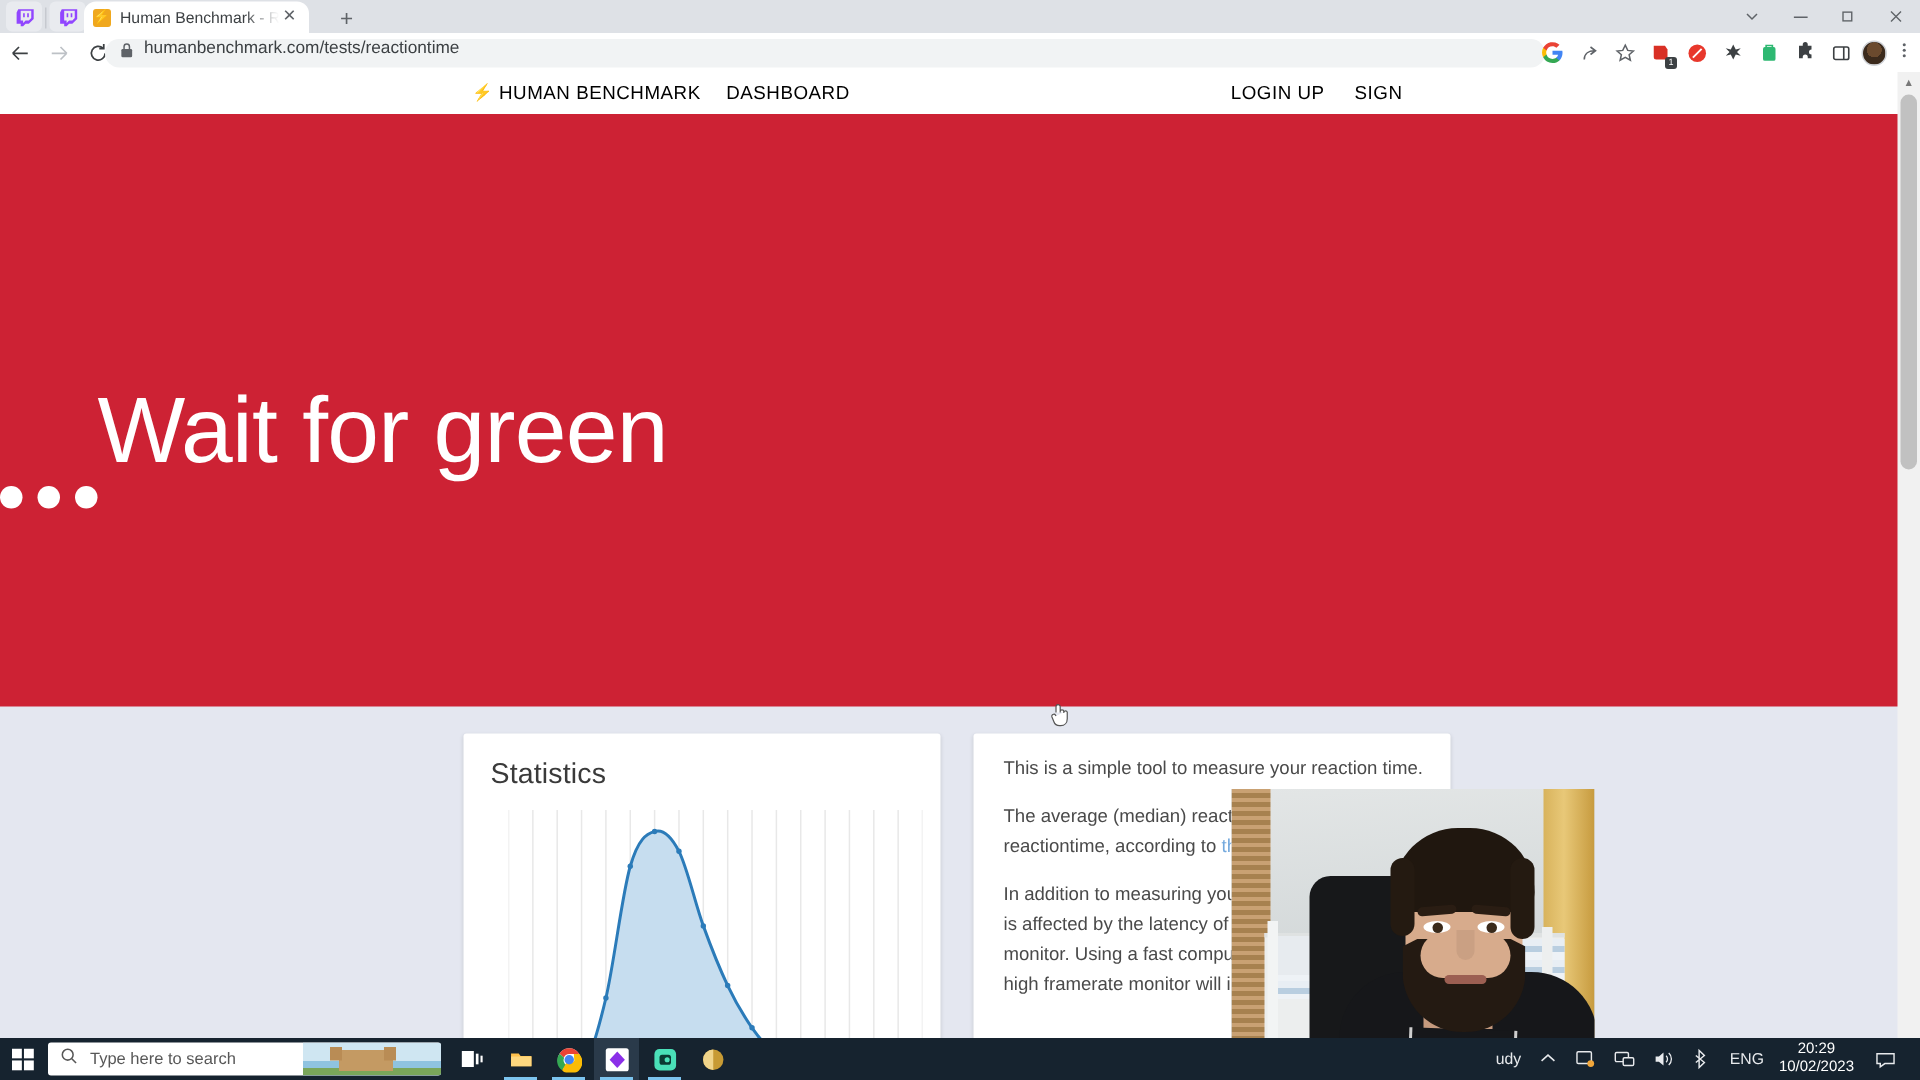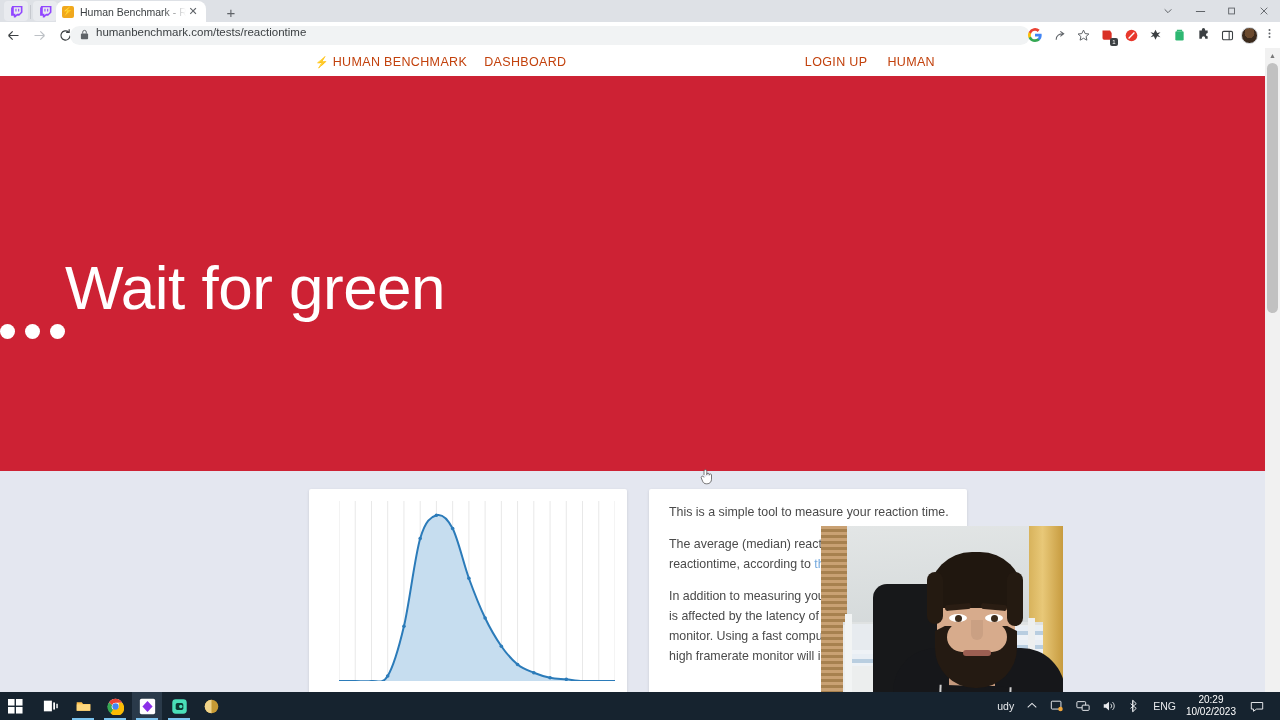--- a/index.html
+++ b/index.html
@@ -97,21 +97,21 @@
     background: #e4e7f0; overflow: hidden;
   }
   .site-nav {
     height: 28px; background: #fff; display: flex; align-items: center;
     position: relative;
   }
   .nav-left { position: absolute; left: 315px; display: flex; align-items: center; gap: 17px; }
   .brand { display: flex; align-items: center; gap: 4px; }
   .brand-bolt { color:#555; font-size: 11px; line-height:1; }
   .nav-link {
-    font-size: 12.5px; letter-spacing: .35px; color: #c2410c;
+    font-size: 12.5px; letter-spacing: .35px; color: #000000;
   }
   .nav-right { position: absolute; right: 345px; display: flex; gap: 20px; }
 
   .hero {
     height: 395px; background: #cd2234; position: relative;
     display: flex; flex-direction: row; align-items: center;
   }
   .dots { display: flex; gap: 10px; margin-top: 115px; }
   .dot { width: 15px; height: 15px; background: #fff; border-radius: 50%; }
   .hero-title {
@@ -423,41 +423,42 @@
     <div class="site-nav">
       <div class="nav-left">
         <div class="brand">
           <span class="brand-bolt">⚡</span>
           <span class="nav-link">HUMAN BENCHMARK</span>
         </div>
         <span class="nav-link">DASHBOARD</span>
       </div>
       <div class="nav-right">
         <span class="nav-link">LOGIN UP</span>
-        <span class="nav-link">HUMAN</span>
+        <span class="nav-link">SIGN</span>
       </div>
     </div>
 
     <div class="hero">
       <div class="dots">
         <div class="dot"></div>
         <div class="dot"></div>
         <div class="dot"></div>
       </div>
       <div class="hero-title">Wait for green</div>
       <div class="cursor">
         <svg width="14" height="18" viewBox="0 0 14 18">
           <path d="M4 7V3.2a1.4 1.4 0 0 1 2.8 0V7m0-.6a1.2 1.2 0 0 1 2.4 0v1m0-.6a1.2 1.2 0 0 1 2.3 0v4.4c0 2.6-1.7 4.6-4.4 4.6H6.4c-2 0-3.3-1.1-3.8-2.6L1.3 10c-.3-.8.1-1.6.9-1.8.6-.2 1.2 0 1.5.6l.3.6" fill="#fff" stroke="#555" stroke-width="0.8"></path>
         </svg>
       </div>
     </div>
 
     <div class="cards">
 
       <div class="card stats">
+        <div class="card-h">Statistics</div>
         <div class="chart-wrap">
           <svg id="chart" width="276" height="180" viewBox="0 0 276 180">
               <line x1="0" x2="0" y1="0" y2="180" stroke="#e8e8e8" stroke-width="1"></line>
               <line x1="16.235294117647058" x2="16.235294117647058" y1="0" y2="180" stroke="#e8e8e8" stroke-width="1"></line>
               <line x1="32.470588235294116" x2="32.470588235294116" y1="0" y2="180" stroke="#e8e8e8" stroke-width="1"></line>
               <line x1="48.70588235294118" x2="48.70588235294118" y1="0" y2="180" stroke="#e8e8e8" stroke-width="1"></line>
               <line x1="64.94117647058823" x2="64.94117647058823" y1="0" y2="180" stroke="#e8e8e8" stroke-width="1"></line>
               <line x1="81.17647058823529" x2="81.17647058823529" y1="0" y2="180" stroke="#e8e8e8" stroke-width="1"></line>
               <line x1="97.41176470588236" x2="97.41176470588236" y1="0" y2="180" stroke="#e8e8e8" stroke-width="1"></line>
               <line x1="113.6470588235294" x2="113.6470588235294" y1="0" y2="180" stroke="#e8e8e8" stroke-width="1"></line>
@@ -545,20 +546,35 @@
   <div class="taskbar">
     <div class="start">
       <svg width="15" height="15" viewBox="0 0 16 16">
           <rect x="0" y="0" width="7" height="7" fill="#fff"></rect>
           <rect x="8.5" y="0" width="7" height="7" fill="#fff"></rect>
           <rect x="0" y="8.5" width="7" height="7" fill="#fff"></rect>
           <rect x="8.5" y="8.5" width="7" height="7" fill="#fff"></rect>
         </svg>
     </div>
 
+    <div class="search-box">
+      <span>
+        <svg width="12" height="12" viewBox="0 0 14 14">
+            <circle cx="6" cy="6" r="4.2" stroke="#575757" stroke-width="1.2" fill="none"></circle>
+            <path d="M9.2 9.2l3.3 3.3" stroke="#575757" stroke-width="1.2"></path>
+          </svg>
+      </span>
+      <span class="search-ph">Type here to search</span>
+      <div class="castle">
+        <div class="castle-g"></div>
+        <div class="castle-b"></div>
+        <div class="castle-t1"></div>
+        <div class="castle-t2"></div>
+      </div>
+    </div>
 
     <div class="tb-icons">
       <div class="tb">
         <svg width="16" height="16" viewBox="0 0 18 18">
             <rect x="1" y="3" width="9" height="12" fill="#fff"></rect>
             <rect x="11.5" y="5" width="2" height="8" fill="#fff"></rect>
             <rect x="15" y="6.5" width="1.6" height="5" fill="#fff"></rect>
           </svg>
       </div>
       <div class="tb active">

